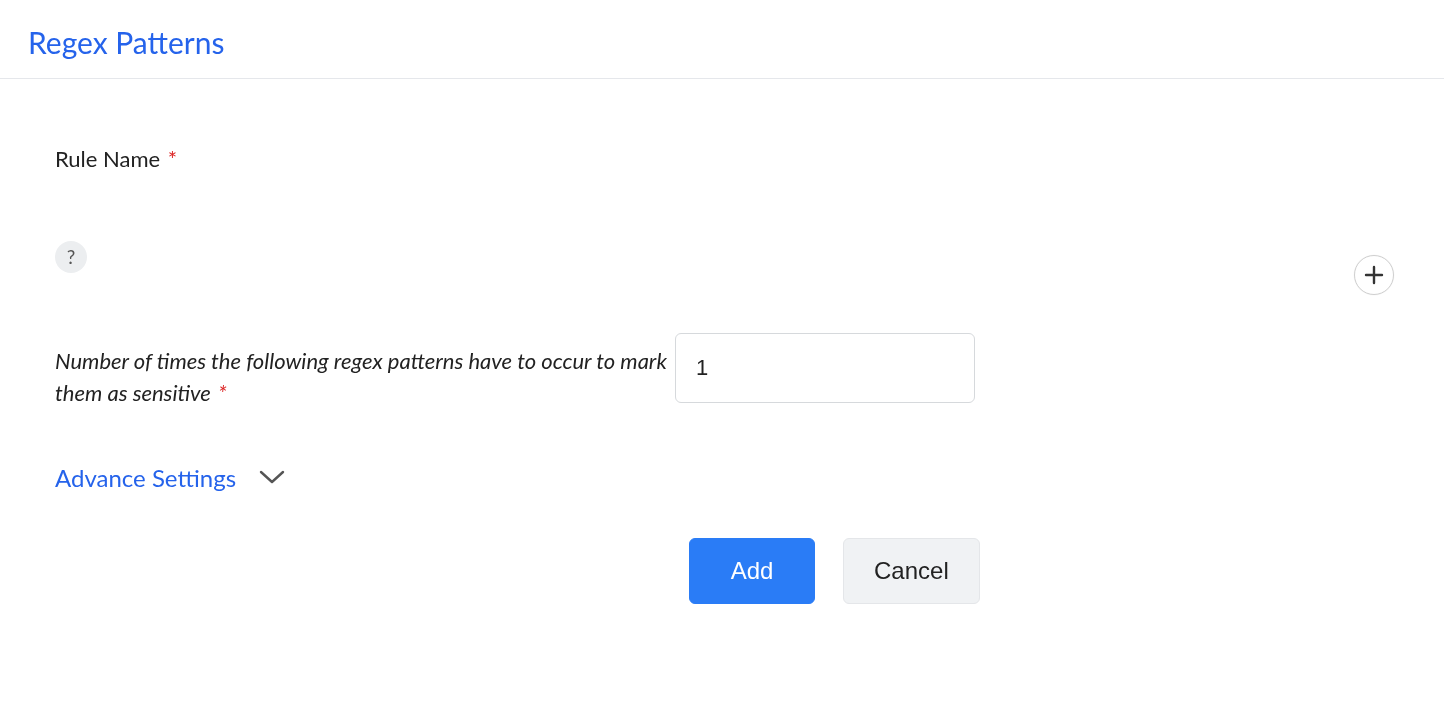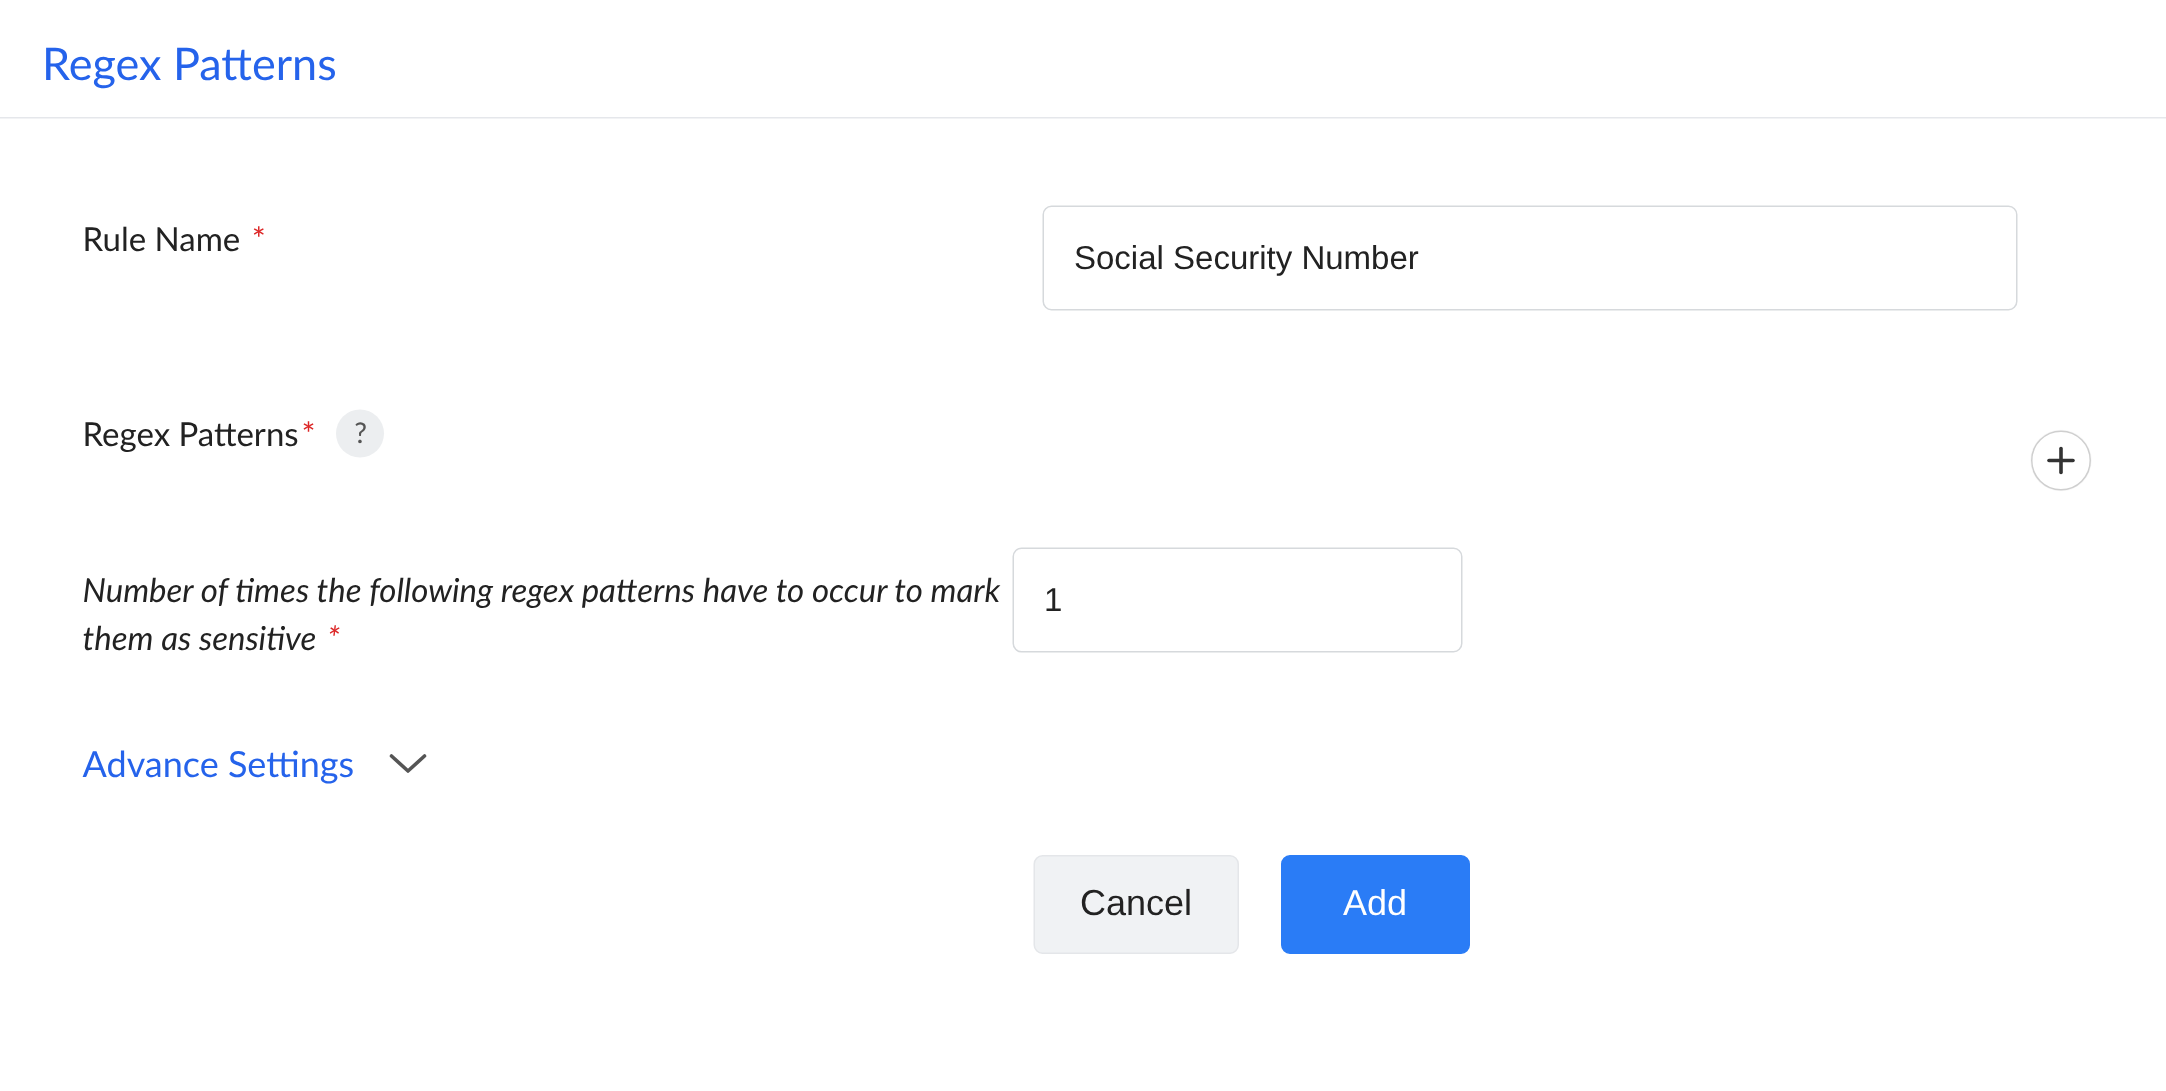--- a/index.html
+++ b/index.html
@@ -145,30 +145,24 @@
 
 <div class="form-area">
 
   <div class="form-row">
     <div class="label-col">
       <span>
         <span>Rule Name</span>
         <span class="req">*</span>
       </span>
     </div>
-    <div class="input-col">
-      <input type="text" class="text-input" value="Social Security Number" style="">
-    </div>
   </div>
 
   <div class="form-row">
     <div class="label-col">
-      <span>
-        <span>Regex Patterns</span><span class="req">*</span>
-      </span>
       <span class="help-badge">?</span>
     </div>
     <div class="add-circle">
       <svg width="20" height="20" viewBox="0 0 20 20">
         <line x1="10" y1="2" x2="10" y2="18" stroke="#333" stroke-width="2.4" stroke-linecap="round"></line>
         <line x1="2" y1="10" x2="18" y2="10" stroke="#333" stroke-width="2.4" stroke-linecap="round"></line>
       </svg>
     </div>
   </div>
 
@@ -187,17 +181,17 @@
   <div class="advance-row">
     <span class="advance-link">Advance Settings</span>
     <span class="chevron">
       <svg width="28" height="18" viewBox="0 0 28 18">
         <polyline points="3,4 14,14 25,4" fill="none" stroke="#555" stroke-width="2.4" stroke-linecap="round" stroke-linejoin="round"></polyline>
       </svg>
     </span>
   </div>
 
   <div class="button-row">
+    <button class="btn btn-primary">Add</button>
     <button class="btn btn-secondary">Cancel</button>
-    <button class="btn btn-primary">Add</button>
   </div>
 
 </div>
 
 </body></html>

